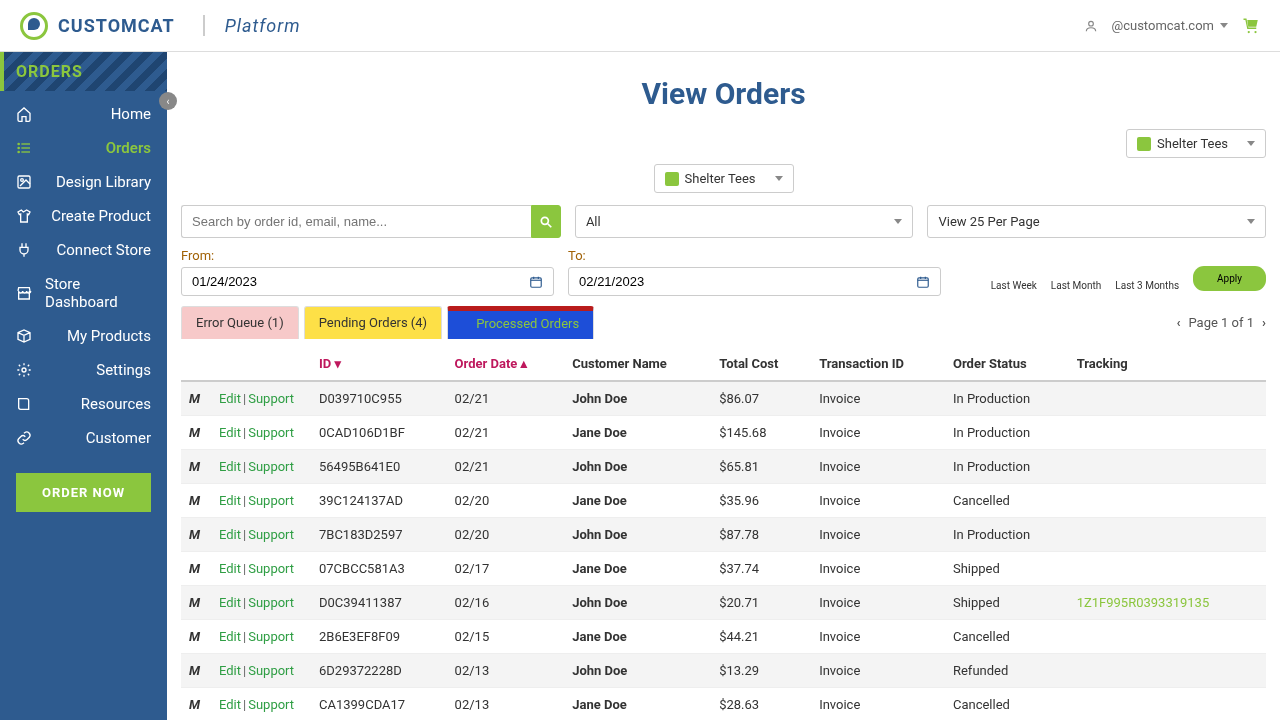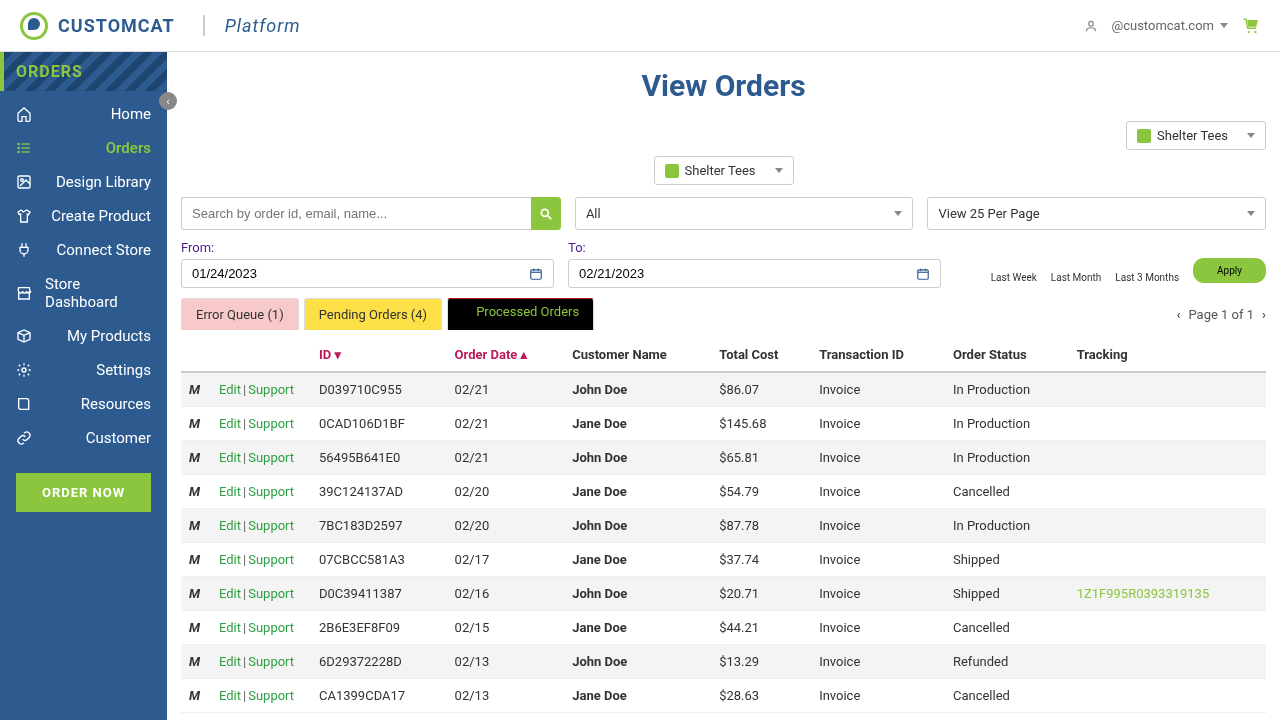--- a/index.html
+++ b/index.html
@@ -18,45 +18,45 @@
 .sidebar { width: 167px; background: #2e5b8f; color: #fff; position: relative; flex-shrink: 0; }
 .sidebar-header { background: linear-gradient(135deg, #1f4571 25%, #2e5b8f 25%, #2e5b8f 50%, #1f4571 50%, #1f4571 75%, #2e5b8f 75%); background-size: 20px 20px; padding: 10px 12px; border-left: 4px solid #8bc63e; }
 .sidebar-header-title { color: #8bc63e; font-weight: 700; font-size: 16px; letter-spacing: 1px; }
 .sidebar-collapse { position: absolute; right: -10px; top: 40px; width: 18px; height: 18px; background: #888; border-radius: 50%; display: flex; align-items: center; justify-content: center; color: #fff; font-size: 10px; cursor: pointer; z-index: 5; }
 .nav { list-style: none; padding: 6px 0; }
 .nav li { display: flex; align-items: center; gap: 12px; padding: 8px 16px; cursor: pointer; font-size: 15px; justify-content: space-between; }
 .nav li.active { color: #8bc63e; font-weight: 600; }
 .nav-icon { width: 18px; text-align: center; font-size: 14px; }
 .order-now { margin: 12px 16px; background: #8bc63e; color: #fff; font-weight: 700; letter-spacing: 1px; padding: 12px 0; text-align: center; cursor: pointer; font-size: 13px; }
 .main { flex: 1; padding: 14px 14px 0 14px; overflow: auto; }
-.page-title { text-align: center; font-size: 30px; font-weight: 700; color: #2e5b8f; margin: 2px 0 18px; }
+.page-title { text-align: center; font-size: 30px; font-weight: 700; color: #2e5b8f; margin: 10px 0 18px; }
 .top-right-store { display: flex; justify-content: flex-end; margin-bottom: 6px; }
 .store-pill { border: 1px solid #ccc; border-radius: 3px; padding: 6px 10px; display: flex; align-items: center; gap: 8px; font-size: 13px; cursor: pointer; width: 140px; justify-content: space-between; }
 .store-pill .left { display: flex; align-items: center; gap: 6px; }
 .shopify-dot { width: 14px; height: 14px; background: #8bc63e; border-radius: 2px; position: relative; }
 .center-store { display: flex; justify-content: center; margin-bottom: 12px; }
 .center-store .store-pill { width: 140px; }
 .filter-row { display: flex; gap: 14px; margin-bottom: 10px; }
 .search-group { display: flex; flex: 1.2; }
 .search-input { flex: 1; border: 1px solid #ccc; border-right: none; border-radius: 3px 0 0 3px; padding: 8px 10px; font-size: 13px; }
 .search-btn { width: 30px; background: #8bc63e; border: 1px solid #8bc63e; color: #fff; border-radius: 0 3px 3px 0; cursor: pointer; display: flex; align-items: center; justify-content: center; }
 .select { flex: 1; border: 1px solid #ccc; border-radius: 3px; padding: 8px 10px; font-size: 13px; background: #fff; cursor: pointer; display: flex; justify-content: space-between; align-items: center; }
 .date-row { display: flex; gap: 14px; align-items: flex-start; margin-bottom: 10px; }
 .date-group { flex: 1.2; }
-.date-label { font-size: 13px; color: #4c1d95; margin-bottom: 4px; display: block; }
+.date-label { font-size: 13px; color: #a16207; margin-bottom: 4px; display: block; }
 .date-input-wrap { display: flex; border: 1px solid #ccc; border-radius: 3px; align-items: center; padding: 6px 10px; background: #fff; }
 .date-input { border: none; flex: 1; font-size: 13px; outline: none; }
 .date-range-buttons { flex: 1; display: flex; gap: 14px; justify-content: flex-end; align-items: flex-end; padding-top: 18px; font-size: 10px; }
 .range-link { cursor: pointer; color: #333; }
 .apply-btn { background: #8bc63e; color: #000000; padding: 7px 24px; border-radius: 11px; cursor: pointer; }
 .below-date-row { display: flex; justify-content: space-between; align-items: center; margin-bottom: 8px; }
 .tabs { display: flex; gap: 5px; }
 .tab { padding: 8px 14px; border: 1px solid #ddd; border-bottom: none; background: #fde047; font-size: 13px; cursor: pointer; border-radius: 3px 3px 0 0; }
 .tab.error { background: #f7c9c9; }
-.tab.active { background: #000000; color: #8bc63e; border-top: 1px solid #b91c1c; padding-top: 5px; padding-left: 28px; }
+.tab.active { background: #1d4ed8; color: #8bc63e; border-top: 5px solid #b91c1c; padding-top: 5px; padding-left: 28px; }
 .right-controls { display: flex; flex-direction: column; align-items: flex-end; gap: 6px; }
 .export-btn { border: 1px solid #ccc; background: #f6f6f6; padding: 7px 14px; font-size: 13px; color: #2e5b8f; cursor: pointer; display: flex; align-items: center; gap: 8px; border-radius: 2px; }
 .pagination { display: flex; align-items: center; gap: 8px; font-size: 13px; color: #555; }
 .pagination .pg-arrow { cursor: pointer; color: #555; font-weight: 700; }
 .table { width: 100%; border-collapse: collapse; margin-top: 2px; }
 .table th { text-align: left; font-weight: 700; padding: 9px 8px; border-bottom: 2px solid #ccc; font-size: 13px; color: #333; }
 .table th.sortable { color: #be185d; cursor: pointer; }
 .table td { padding: 9px 8px; border-bottom: 1px solid #eee; font-size: 13px; }
 .table tbody tr:nth-child(odd) { background: #f4f4f4; }
 .m-flag { font-weight: 700; font-style: italic; }
@@ -337,21 +337,21 @@
             <td>Invoice</td>
             <td>In Production</td>
             <td></td>
           </tr>
           <tr>
             <td class="m-flag">M</td>
             <td><span class="edit-link">Edit</span><span class="sep">|</span><span class="support-link">Support</span></td>
             <td>39C124137AD</td>
             <td>02/20</td>
             <td class="customer">Jane Doe</td>
-            <td>$54.79</td>
+            <td>$35.96</td>
             <td>Invoice</td>
             <td>Cancelled</td>
             <td></td>
           </tr>
           <tr>
             <td class="m-flag">M</td>
             <td><span class="edit-link">Edit</span><span class="sep">|</span><span class="support-link">Support</span></td>
             <td>7BC183D2597</td>
             <td>02/20</td>
             <td class="customer">John Doe</td>

